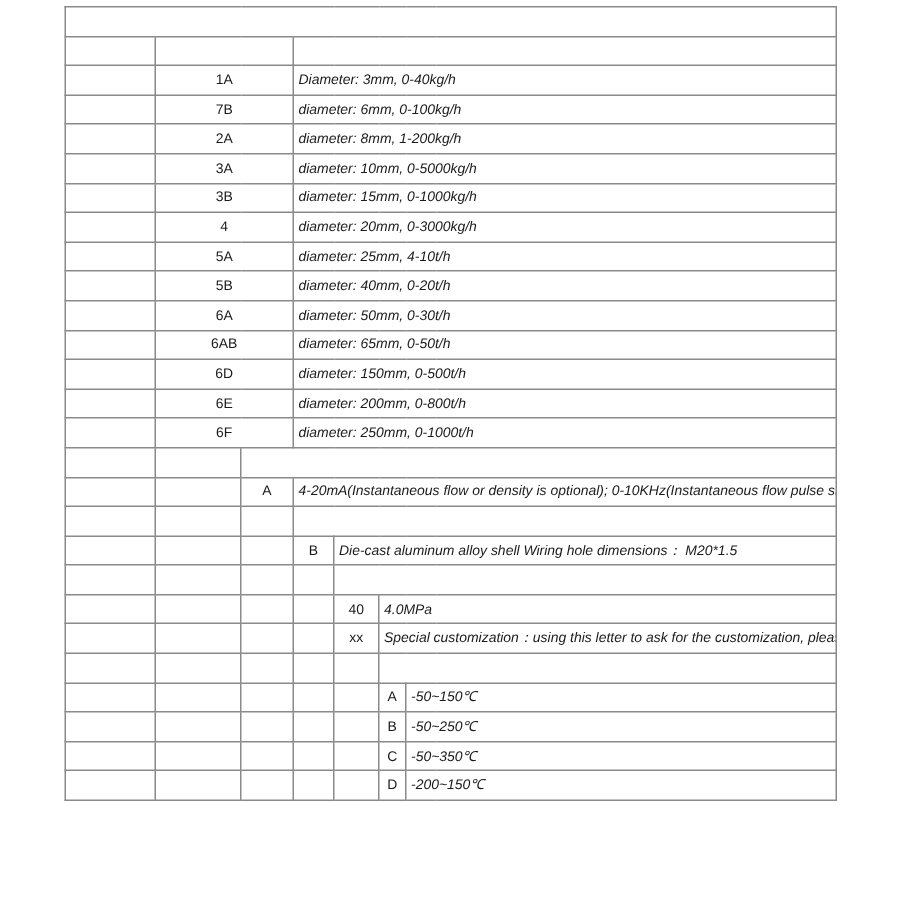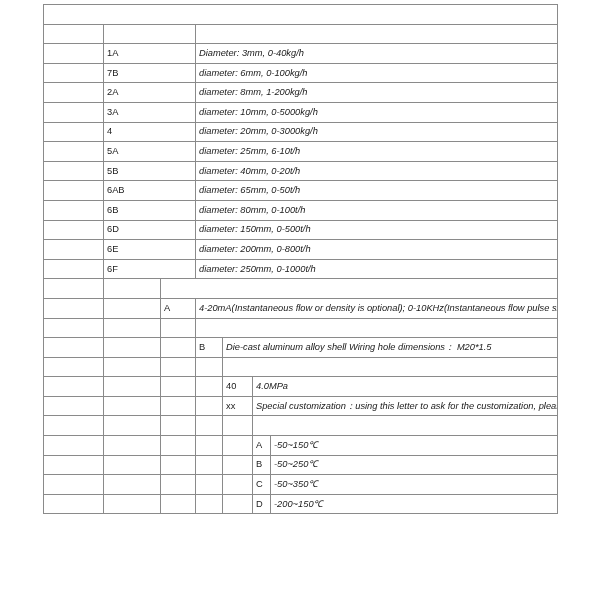--- a/index.html
+++ b/index.html
@@ -38,21 +38,21 @@
     height: 18.6px;
     background: #ffffff;
     overflow: hidden;
     white-space: nowrap;
   }
   
   td.shade      { background: #e6e6e6; }
   td.shade2     { background: #dcdcdc; }
   td.shade3     { background: #d5d5d5; }
   
-  td.code       { background: #e4e4e4; font-weight: normal; }
+  td.code       { background: #e4e4e4; font-weight: normal; text-align: center; }
   
   td.blue {
     background: #1f5fa8;
     color: #ffffff;
     font-weight: bold;
     letter-spacing: 0.1px;
   }
   td.bluehdr {
     background: #2a6fc4;
     color: #ffffff;
@@ -112,42 +112,47 @@
         <td class="code" colspan="2">2A</td>
         <td class="desc" colspan="5">diameter:  8mm, 1-200kg/h</td>
       </tr>
       <tr>
         <td class="shade"></td>
         <td class="code" colspan="2">3A</td>
         <td class="desc" colspan="5">diameter:  10mm, 0-5000kg/h</td>
       </tr>
       <tr>
         <td class="shade"></td>
+        <td class="code" colspan="2">3B</td>
+        <td class="desc" colspan="5">diameter:  15mm, 0-1000kg/h</td>
+      </tr>
+      <tr>
+        <td class="shade"></td>
         <td class="code" colspan="2">4</td>
         <td class="desc" colspan="5">diameter:  20mm, 0-3000kg/h</td>
       </tr>
       <tr>
         <td class="shade"></td>
         <td class="code" colspan="2">5A</td>
-        <td class="desc" colspan="5">diameter:  25mm, 6-10t/h</td>
+        <td class="desc" colspan="5">diameter:  25mm, 4-10t/h</td>
       </tr>
       <tr>
         <td class="shade"></td>
         <td class="code" colspan="2">5B</td>
         <td class="desc" colspan="5">diameter:  40mm, 0-20t/h</td>
       </tr>
       <tr>
         <td class="shade"></td>
+        <td class="code" colspan="2">6A</td>
+        <td class="desc" colspan="5">diameter:  50mm, 0-30t/h</td>
+      </tr>
+      <tr>
+        <td class="shade"></td>
         <td class="code" colspan="2">6AB</td>
         <td class="desc" colspan="5">diameter:  65mm, 0-50t/h</td>
-      </tr>
-      <tr>
-        <td class="shade"></td>
-        <td class="code" colspan="2">6B</td>
-        <td class="desc" colspan="5">diameter:  80mm, 0-100t/h</td>
       </tr>
       <tr>
         <td class="shade"></td>
         <td class="code" colspan="2">6D</td>
         <td class="desc" colspan="5">diameter:  150mm, 0-500t/h</td>
       </tr>
       <tr>
         <td class="shade"></td>
         <td class="code" colspan="2">6E</td>
         <td class="desc" colspan="5">diameter:  200mm, 0-800t/h</td>

